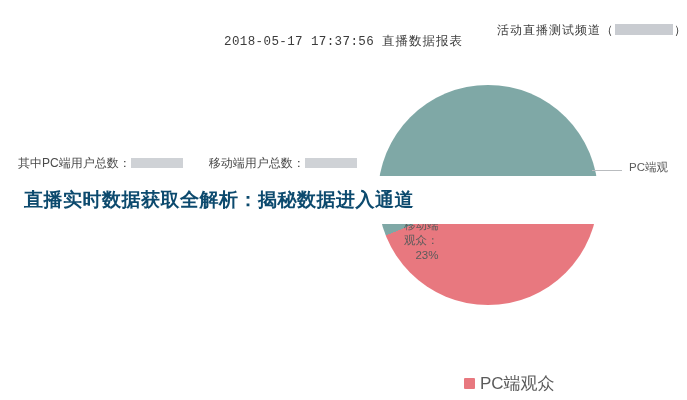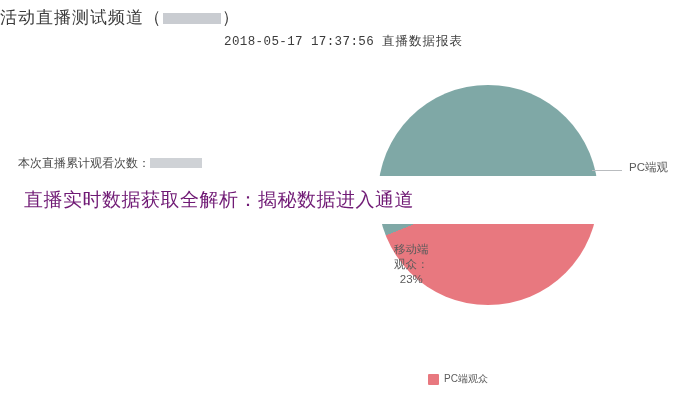--- a/index.html
+++ b/index.html
@@ -17,25 +17,25 @@
   #page {
     position: relative;
     width: 687px;
     height: 400px;
     background: #ffffff;
   }
 
   
   .report-title {
     position: absolute;
-    top: 6px;
+    top: 22px;
     left: 0;
     width: 687px;
-    text-align: left;
-    font-size: 17px;
+    text-align: right;
+    font-size: 12px;
     color: #3c3c3c;
     letter-spacing: 1px;
     font-weight: 500;
   }
   .report-title .masked {
     display: inline-block;
     width: 58px;
     height: 11px;
     background: #c9ccd1;
     vertical-align: -1px;
@@ -108,24 +108,23 @@
     color: #5b5b5b;
     line-height: 15px;
     white-space: nowrap;
   }
   .pie-label-pc {
     right: 2px;
     top: 100px;
     text-align: left;
   }
   .pie-label-mobile {
-    left: 54px;
+    left: 64px;
     top: 158px;
-    text-align: center;
-    margin-top: 24px;
+    text-align: right;
   }
   .leader {
     position: absolute;
     background: #b9bcbf;
   }
   .leader-pc-1 {
     left: 252px;
     top: 110px;
     width: 30px;
     height: 1px;
@@ -137,23 +136,24 @@
     left: 428px;
     top: 372px;
     display: flex;
     gap: 18px;
     align-items: center;
   }
   .legend-item {
     display: flex;
     align-items: center;
     gap: 5px;
-    font-size: 10px;
+    font-size: 17px;
     color: #5b5b5b;
     white-space: nowrap;
+    margin-left: 36px;
   }
   .legend-swatch {
     width: 11px;
     height: 11px;
     border-radius: 1px;
     display: inline-block;
   }
 
   
   .banner {
@@ -163,43 +163,40 @@
     width: 687px;
     height: 48px;
     background: #ffffff;
     display: flex;
     align-items: center;
     padding-left: 24px;
     box-sizing: border-box;
   }
   .banner-text {
     font-size: 19px;
-    font-weight: normal;
-    color: #701a75;
+    font-weight: bold;
+    color: #0c4a6e;
     letter-spacing: 0.5px;
   }
 </style>
 </head>
 <body>
 
 <div id="page">
 
   <div class="report-title">
     <span>活动直播测试频道（</span><span class="masked"></span><span>）</span>
   </div>
 
   <div class="report-sub">
     <span>2018-05-17  17:37:56</span>
     <span class="sub-cn">直播数据报表</span>
   </div>
 
   <div class="left-text">
-    <div class="row">
-      <span>本次直播累计观看次数：</span><span class="mask-sm"></span>
-    </div>
     <div class="row">
       <span>其中PC端用户总数：</span><span class="mask-sm"></span><span class="gap"></span><span>移动端用户总数：</span><span class="mask-sm"></span>
     </div>
   </div>
 
   <div class="chart-area">
     <div class="pie" style="background: conic-gradient(from 90deg, rgb(232, 120, 127) 0deg, rgb(232, 120, 127) 158.4deg, rgb(127, 168, 166) 158.4deg, rgb(127, 168, 166) 360deg);"></div>
 
     <div class="leader leader-pc-1"></div>
 

